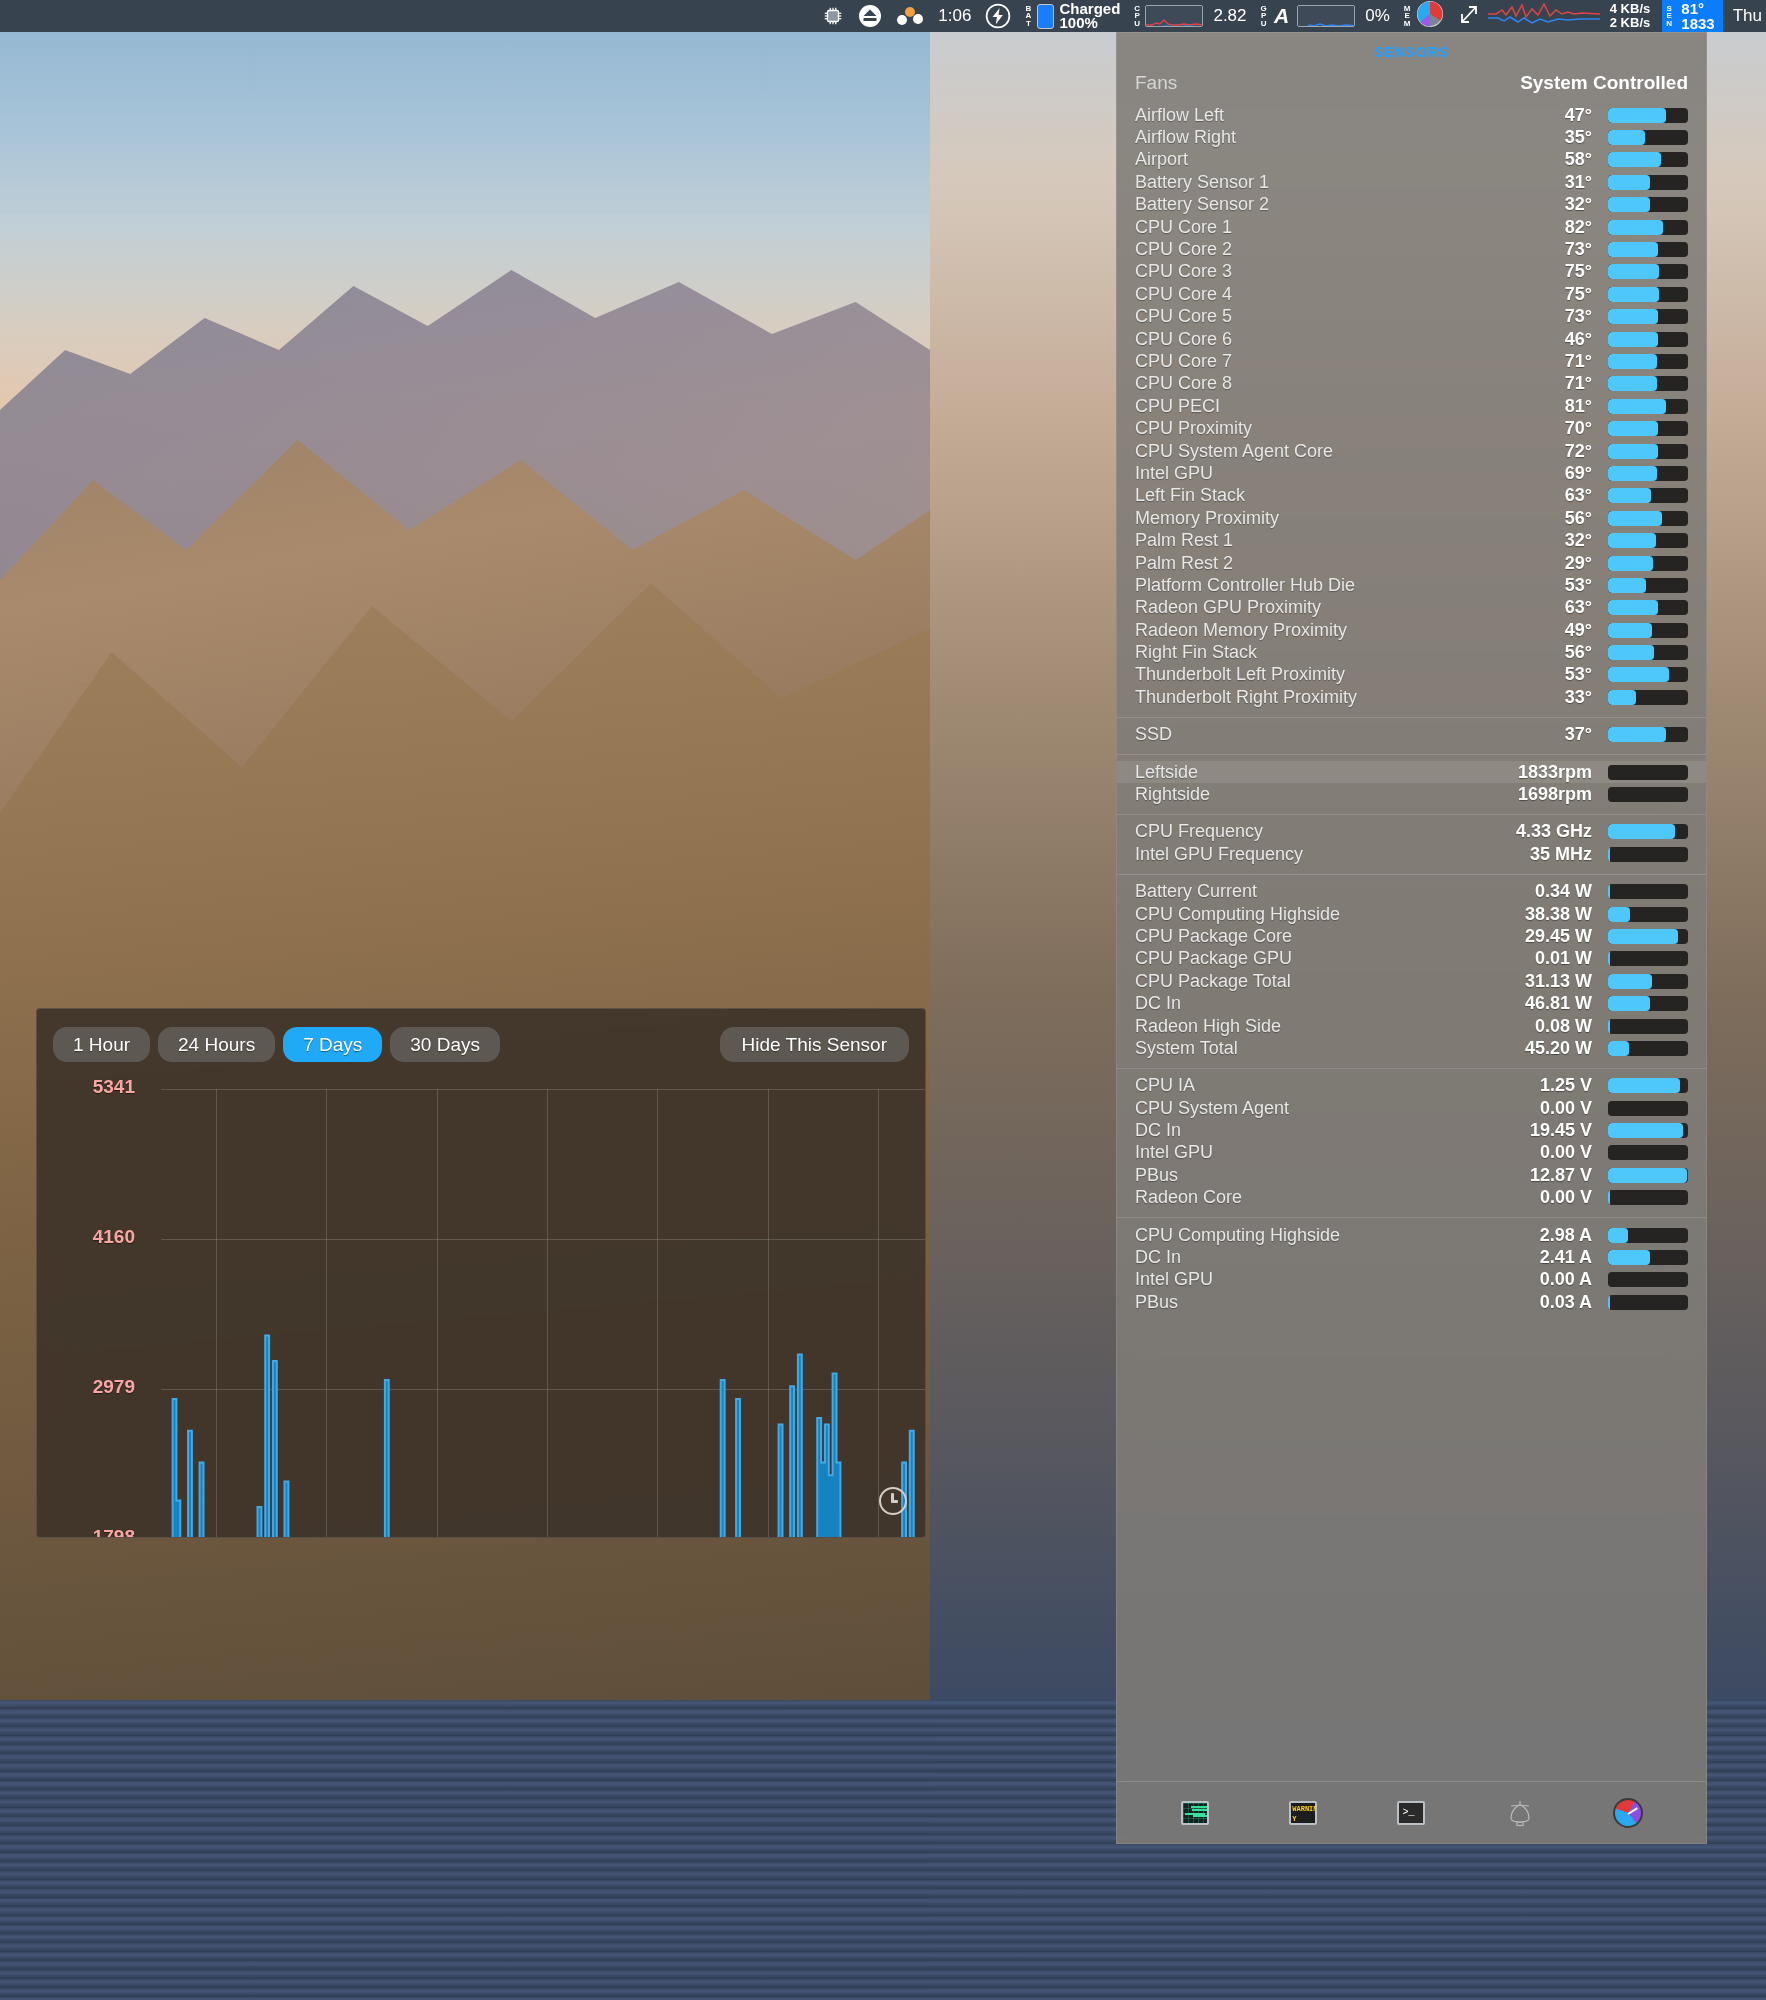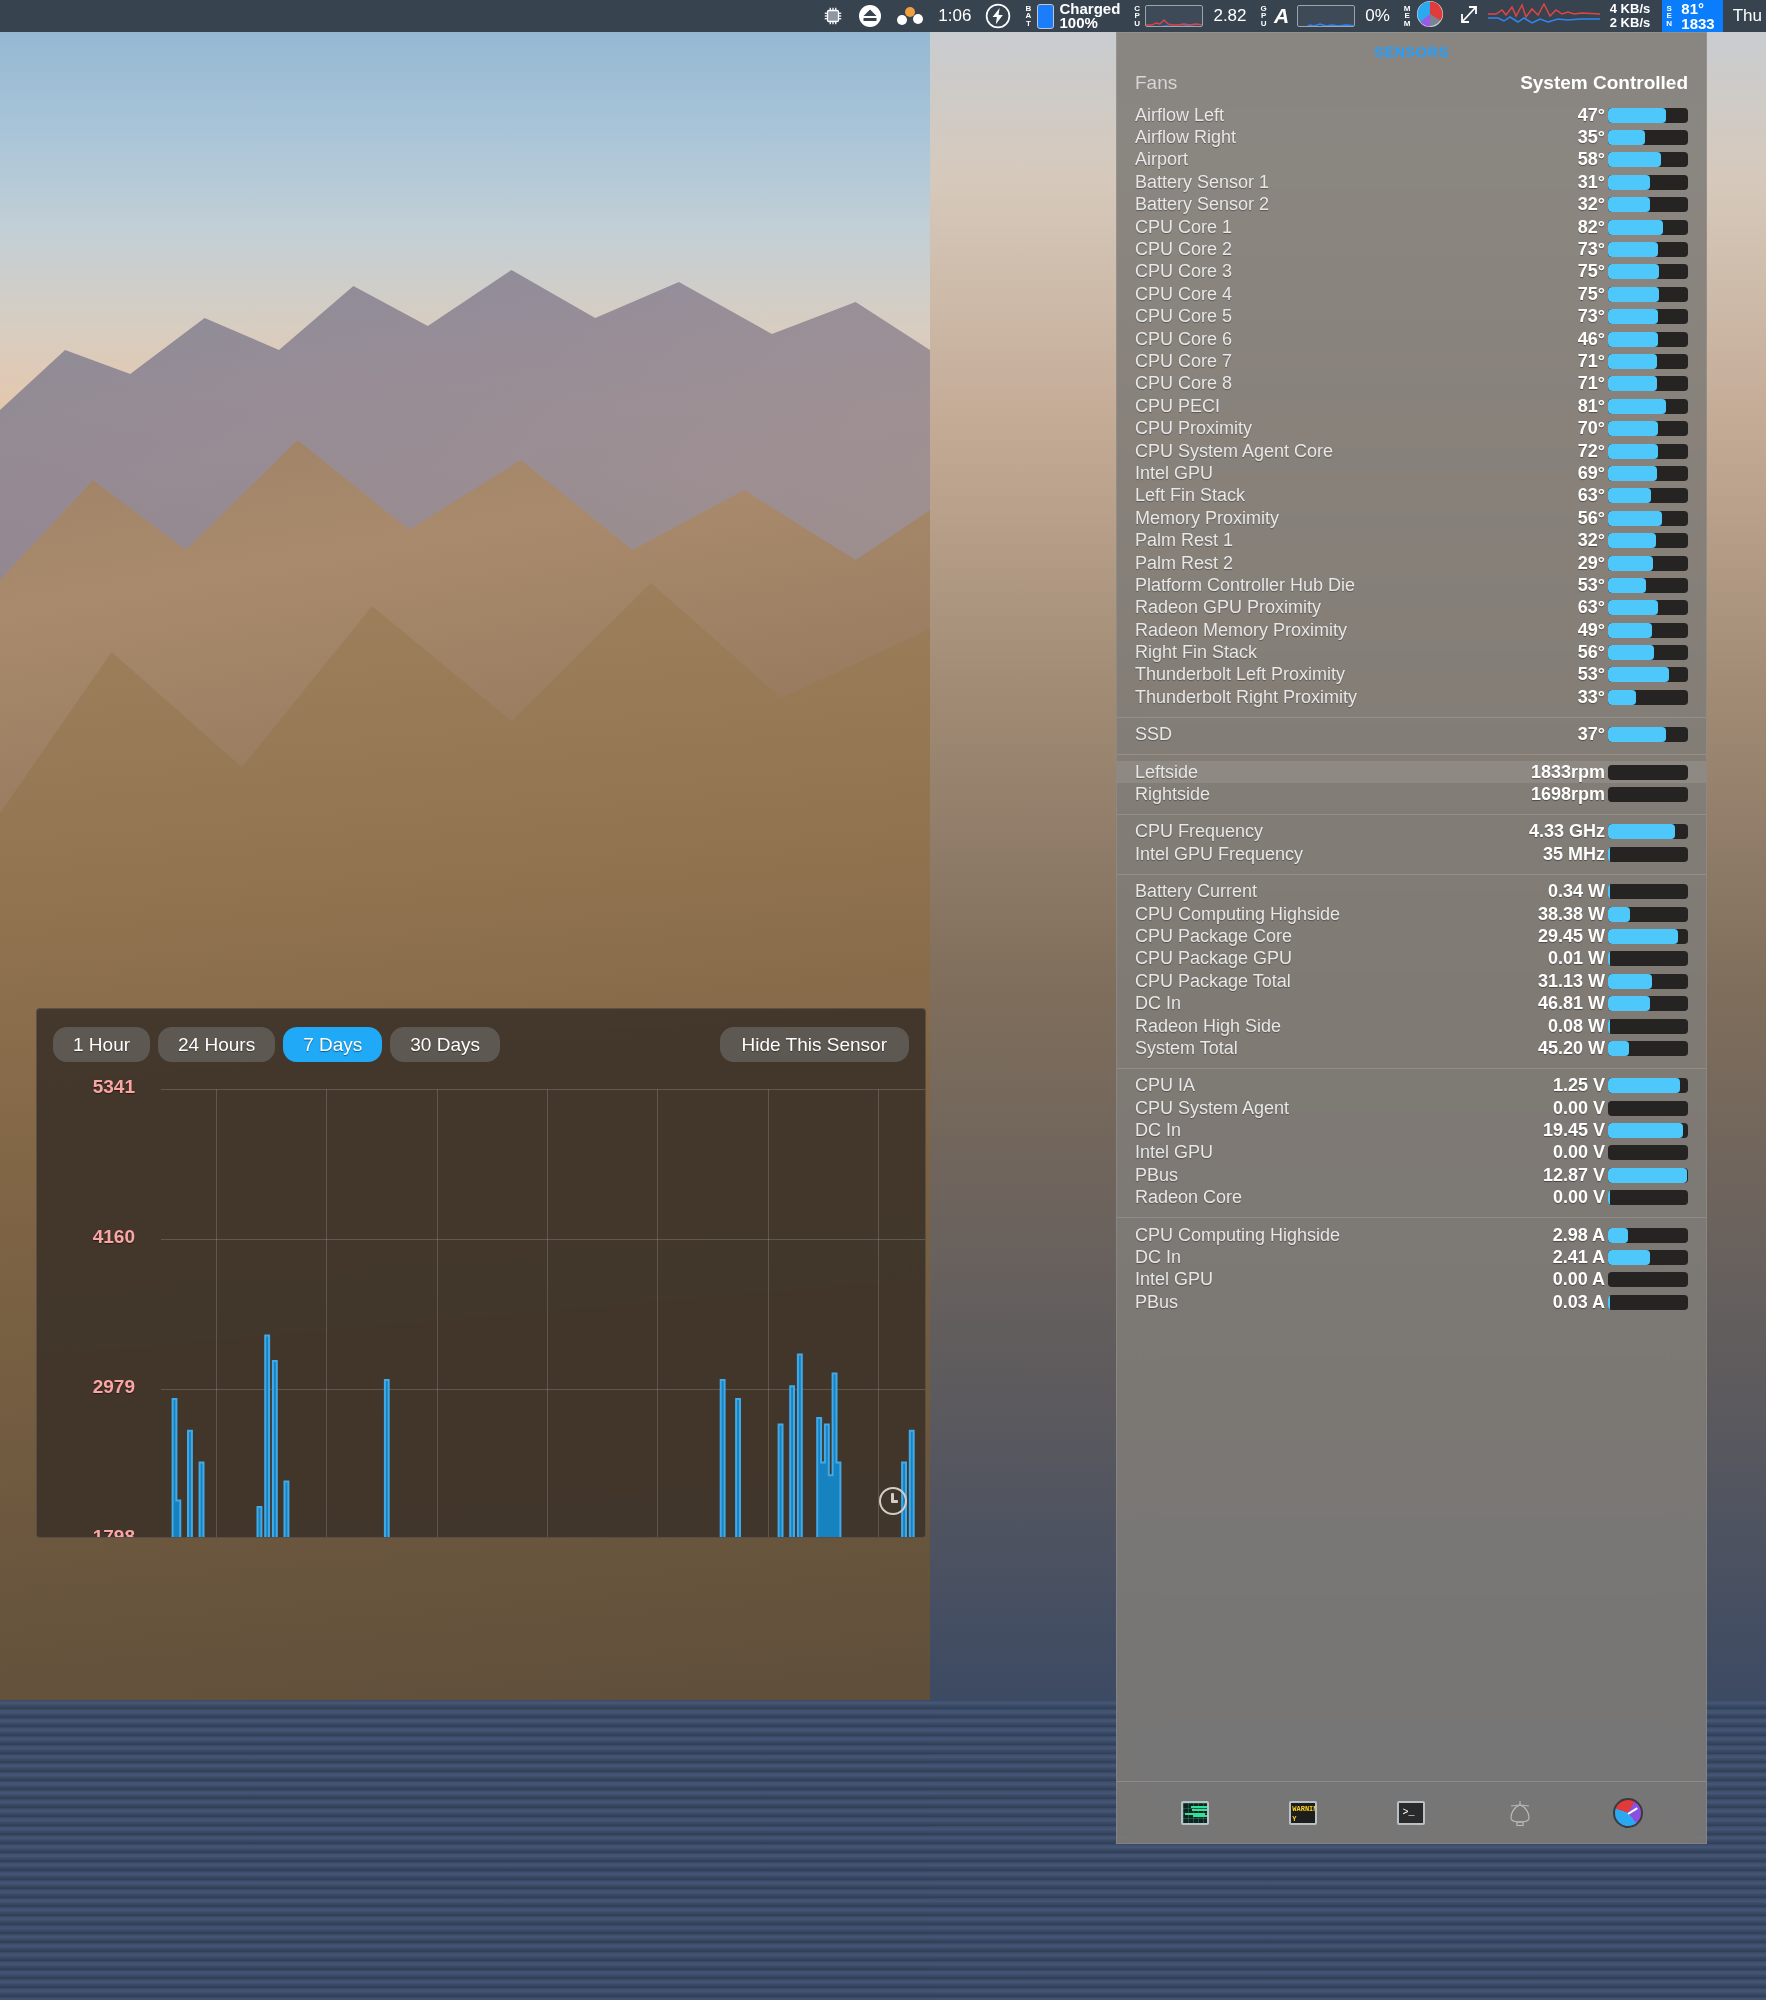--- a/index.html
+++ b/index.html
@@ -104,21 +104,21 @@
   .sec + .sec { border-top: 1px solid rgba(255,255,255,.14); }
   .row {
     display: flex; align-items: center; height: 22.4px;
     padding: 0 18px 0 18px; position: relative;
   }
   .row.hl { background: rgba(255,255,255,.10); }
   .row .label { flex: 1; color: #e8e8e8; font-size: 18px; white-space: nowrap;
                 text-shadow: 0 1px 1px rgba(0,0,0,.35); }
   .row .val {
     font-weight: 700; font-size: 18px; text-align: right; color: #fff;
-    margin-right: 3px; white-space: nowrap;
+    margin-right: 16px; white-space: nowrap;
     text-shadow: 0 1px 1px rgba(0,0,0,.4);
   }
   .bar {
     width: 80px; height: 15px; background: #262323; border-radius: 4px;
     overflow: hidden; flex: 0 0 auto;
   }
   .bar > i { display: block; height: 100%; background: #4ec8fb; border-radius: 4px; }
   .hdr-row { display:flex; align-items:center; padding: 6px 18px 4px; }
   .hdr-row .label { flex:1; color:#d6d6d6; font-size: 19px; }
   .hdr-row .val { font-weight:700; font-size: 19px; color:#fff; }

